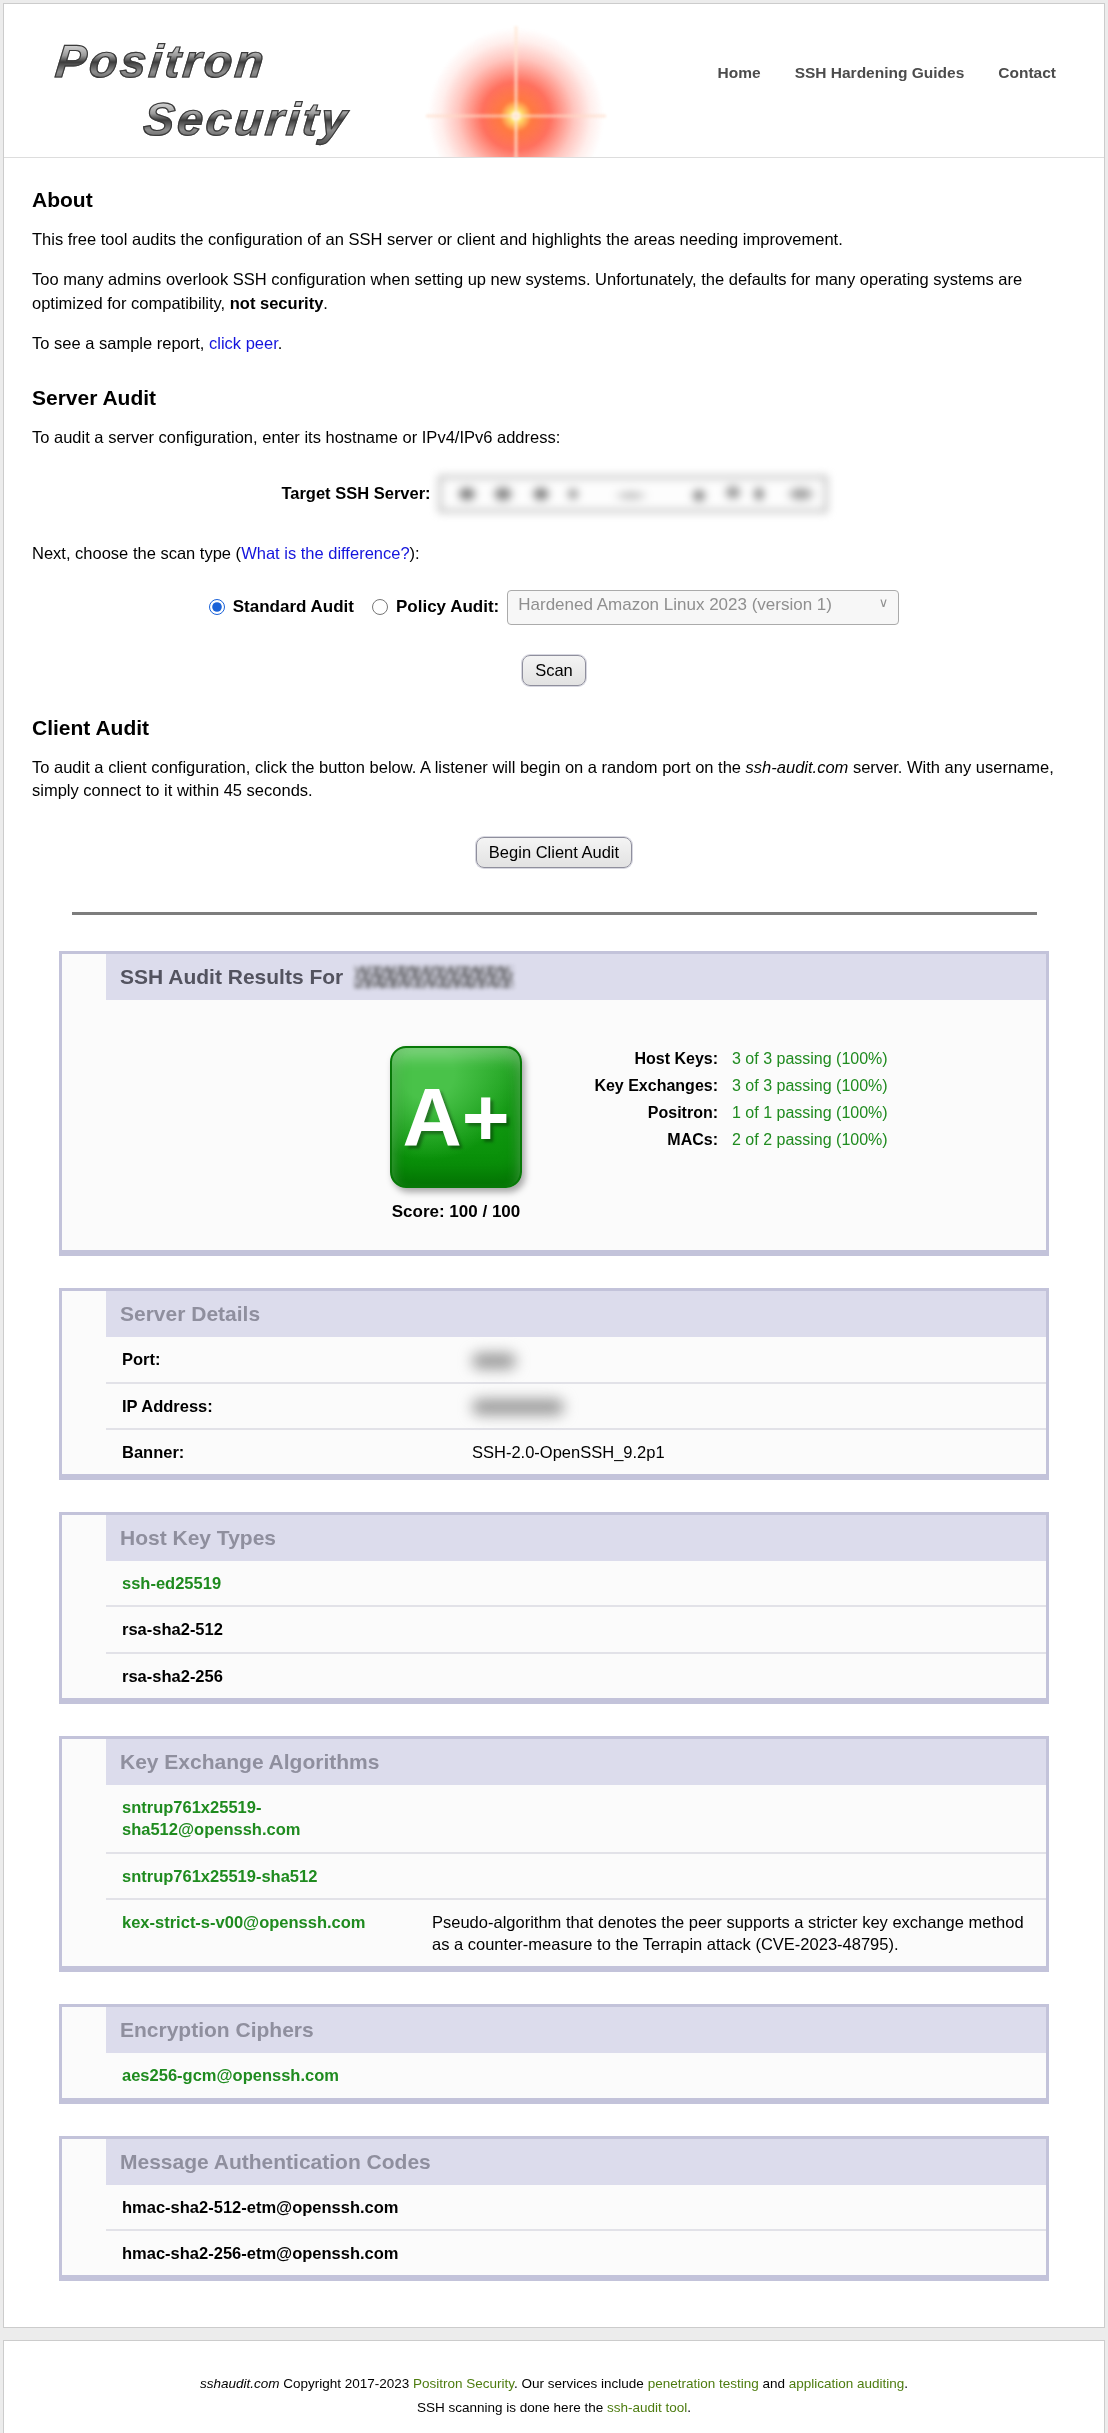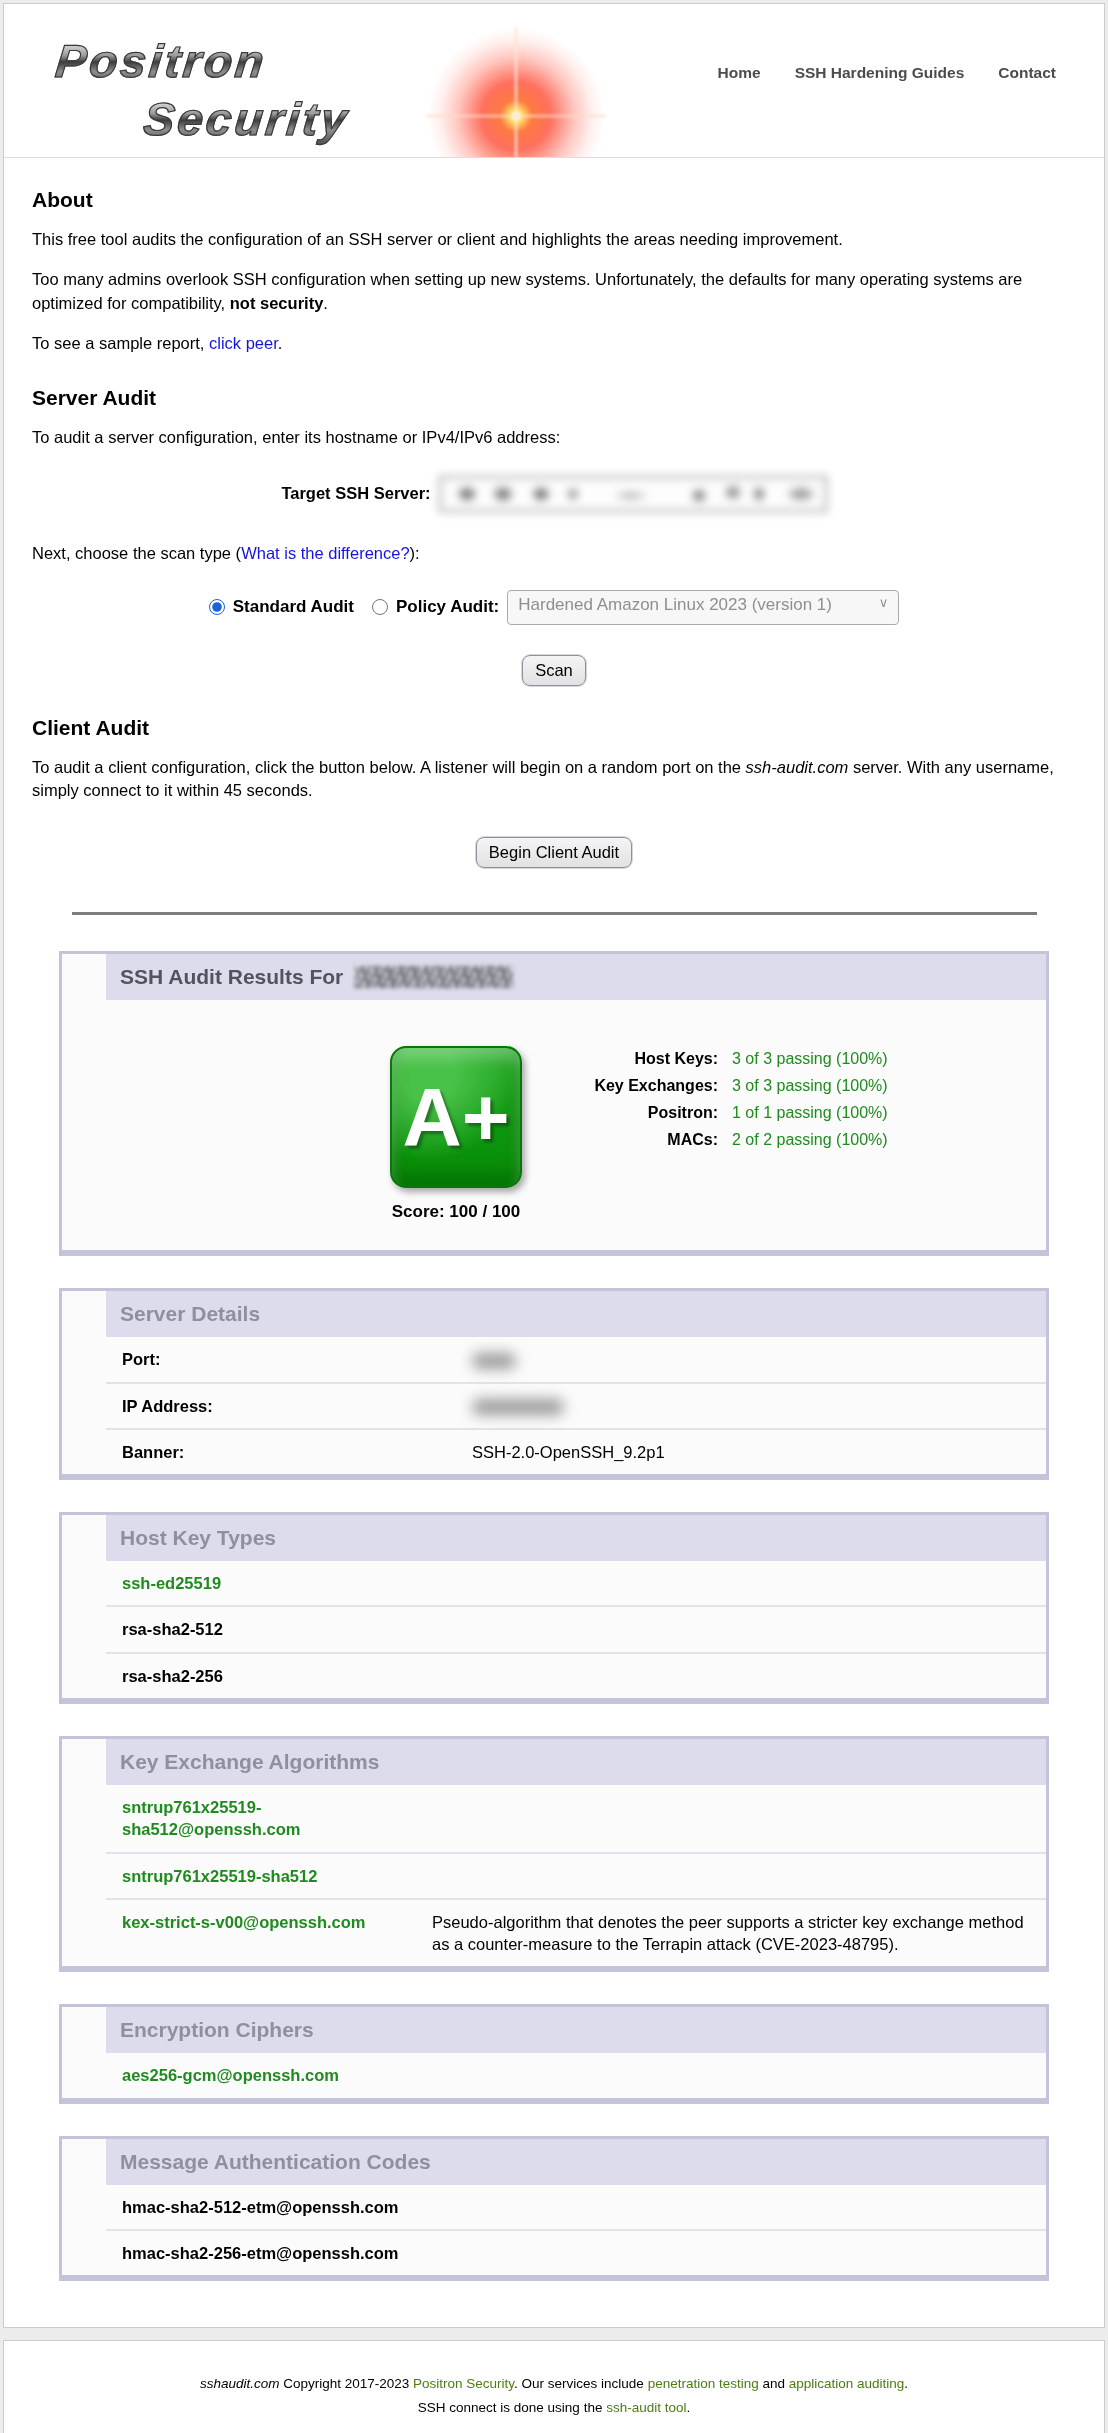--- a/index.html
+++ b/index.html
@@ -283,15 +283,15 @@
               </tr>
         </tbody>
           </table>
       </div>
 
     </section>
   </div>
 
   <footer class="footer-box">
     <p><span class="it">sshaudit.com</span><span> Copyright 2017-2023 </span><a>Positron Security</a><span>. Our services include </span><a>penetration testing</a><span> and </span><a>application auditing</a><span>.</span></p>
-    <p><span>SSH connect is done using the </span><a>ssh-audit tool</a><span>.</span></p>
+    <p><span>SSH scanning is done here the </span><a>ssh-audit tool</a><span>.</span></p>
   </footer>
 </div>
 
 </body></html>

